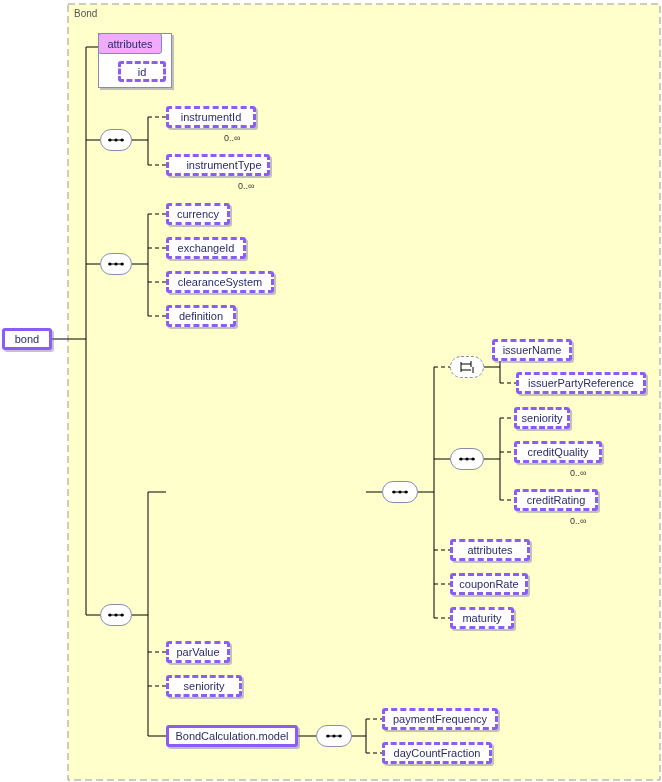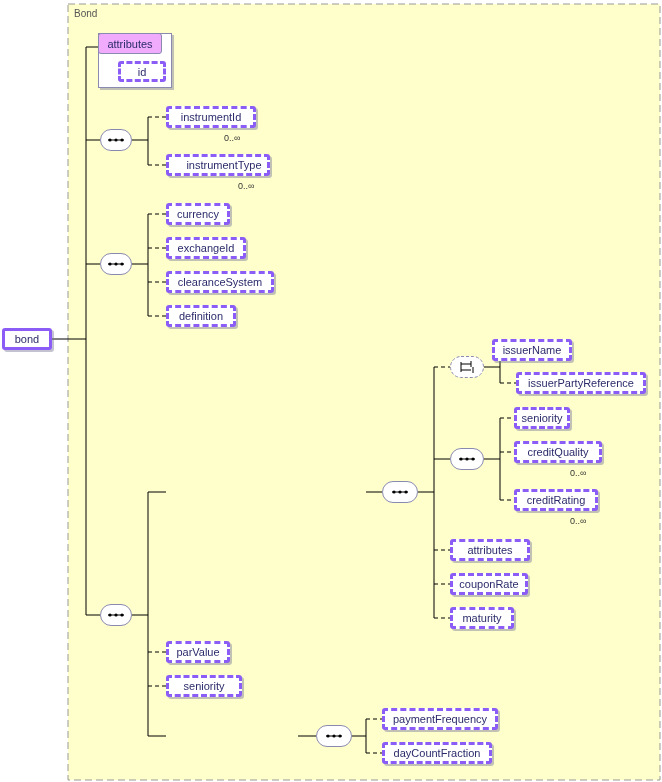--- a/index.html
+++ b/index.html
@@ -180,17 +180,18 @@
 
   <div class="node dashed" style="left:514px;top:489px;width:84px;height:22px;">creditRating</div>
   <div class="mult" style="left:570px;top:516px;">0..∞</div>
 
   <div class="node dashed" style="left:450px;top:539px;width:80px;height:22px;">attributes</div>
   <div class="node dashed" style="left:450px;top:573px;width:78px;height:22px;">couponRate</div>
   <div class="node dashed" style="left:450px;top:607px;width:64px;height:22px;">maturity</div>
 
   <div class="node dashed" style="left:166px;top:641px;width:64px;height:22px;">parValue</div>
   <div class="node dashed" style="left:166px;top:675px;width:76px;height:22px;">seniority</div>
+  <div class="node solid" style="left:166px;top:725px;width:132px;height:22px;">BondCalculation.model</div>
 
   <div class="node dashed" style="left:382px;top:708px;width:116px;height:22px;">paymentFrequency</div>
   <div class="node dashed" style="left:382px;top:742px;width:110px;height:22px;">dayCountFraction</div>
 
 </div>
 
 </body></html>

